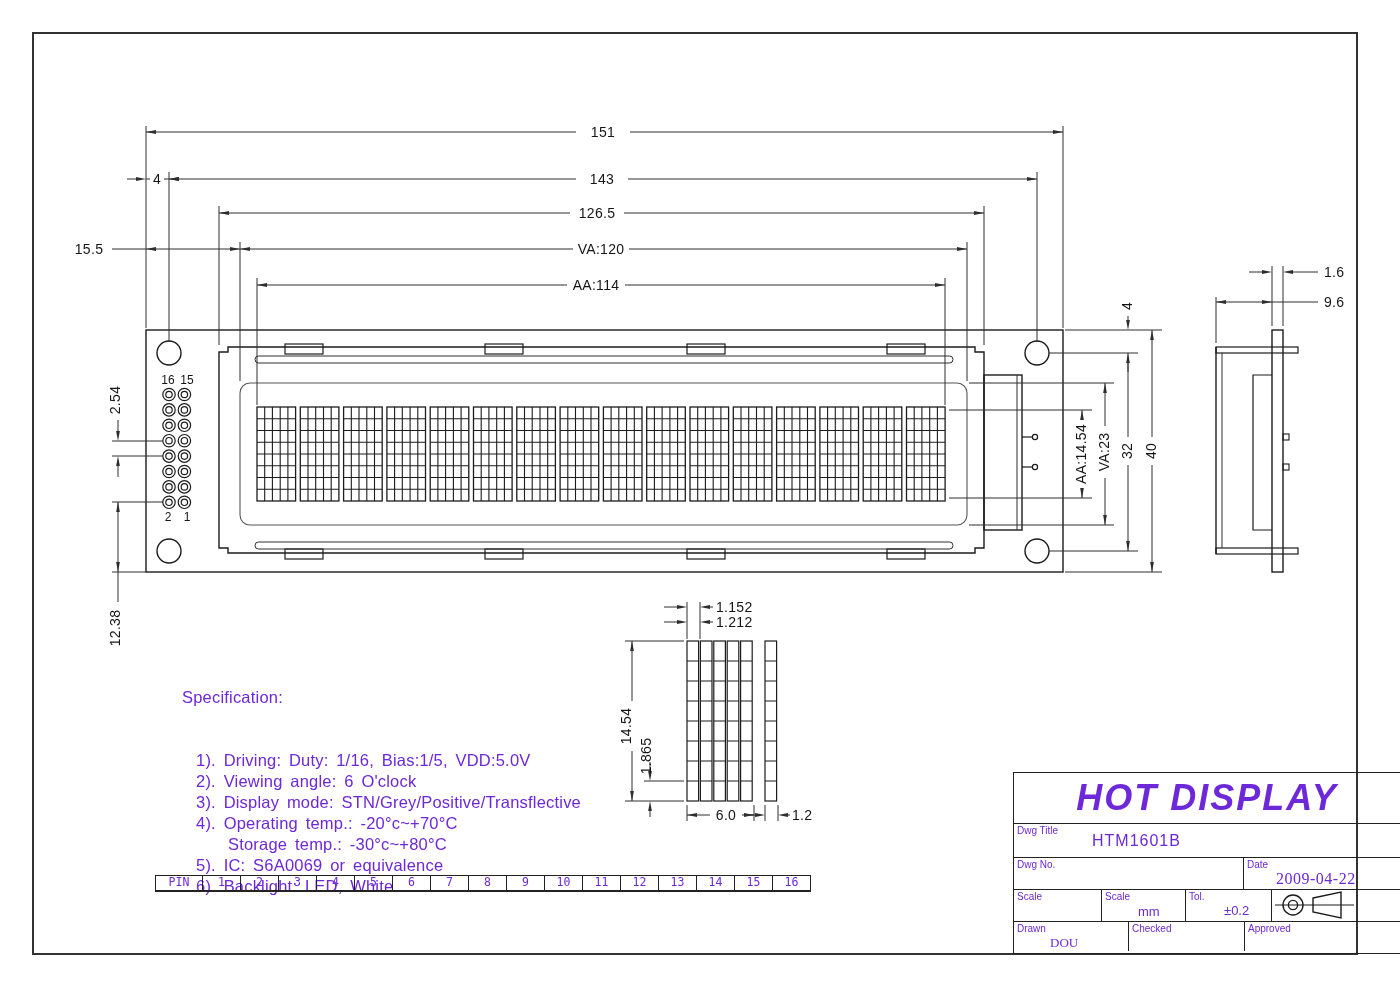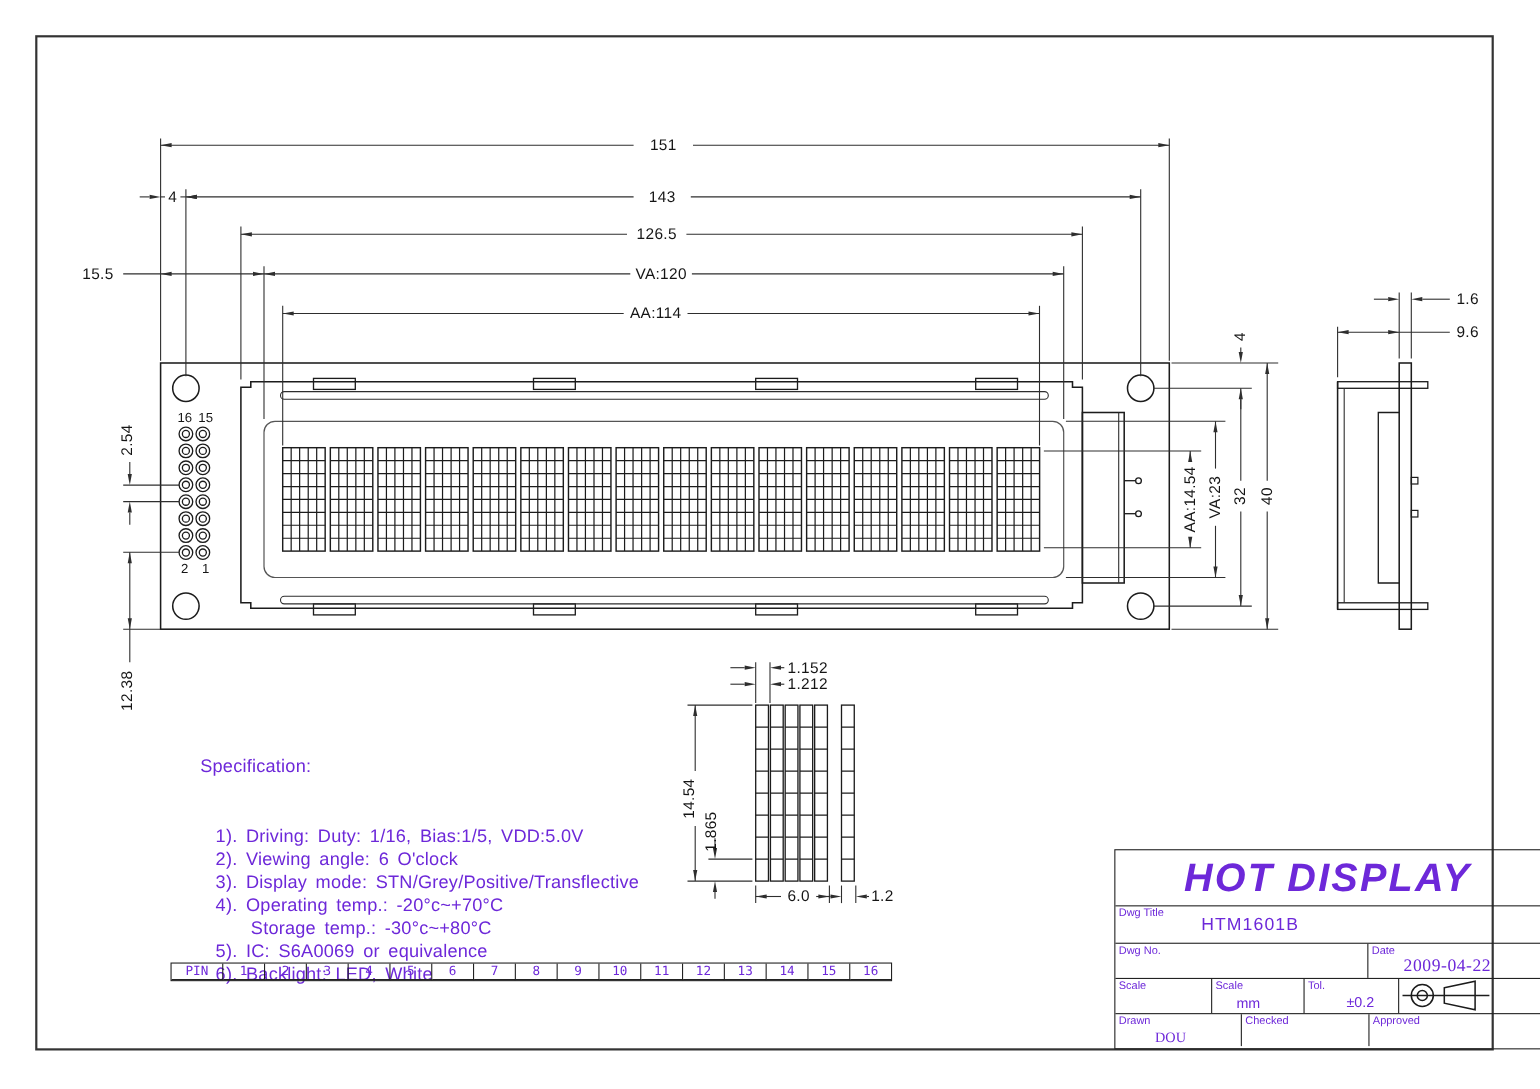--- a/index.html
+++ b/index.html
@@ -363,21 +363,21 @@
       <span class="tb-lab">Dwg No.</span>
       <div class="tb-cell" style="left:229px;right:0;">
         <span class="tb-lab">Date</span>
         <span class="val-md" style="left:32px;top:12px;font-family:Liberation Serif, serif;">2009-04-22</span>
       </div>
     </div>
     <div class="tb-row" id="row-scale">
       <span class="tb-lab">Scale</span>
       <div class="tb-cell" style="left:87px;width:84px;">
         <span class="tb-lab">Scale</span>
-        <span class="val-sm" style="left:22px;top:14px;">mm</span>
+        <span class="val-sm" style="left:36px;top:14px;">mm</span>
       </div>
       <div class="tb-cell" style="left:171px;width:86px;">
         <span class="tb-lab">Tol.</span>
         <span class="val-sm" style="left:38px;top:13px;">±0.2</span>
       </div>
       <div class="tb-cell" style="left:257px;right:0;">
         <svg width="85" height="30" viewBox="0 0 85 30">
           <line x1="3" y1="15" x2="82" y2="15" stroke="#1c1c1c" stroke-width="1.2"></line>
           <circle cx="21" cy="15" r="10" fill="none" stroke="#1c1c1c" stroke-width="1.4"></circle>
           <circle cx="21" cy="15" r="4.6" fill="none" stroke="#1c1c1c" stroke-width="1.4"></circle>

